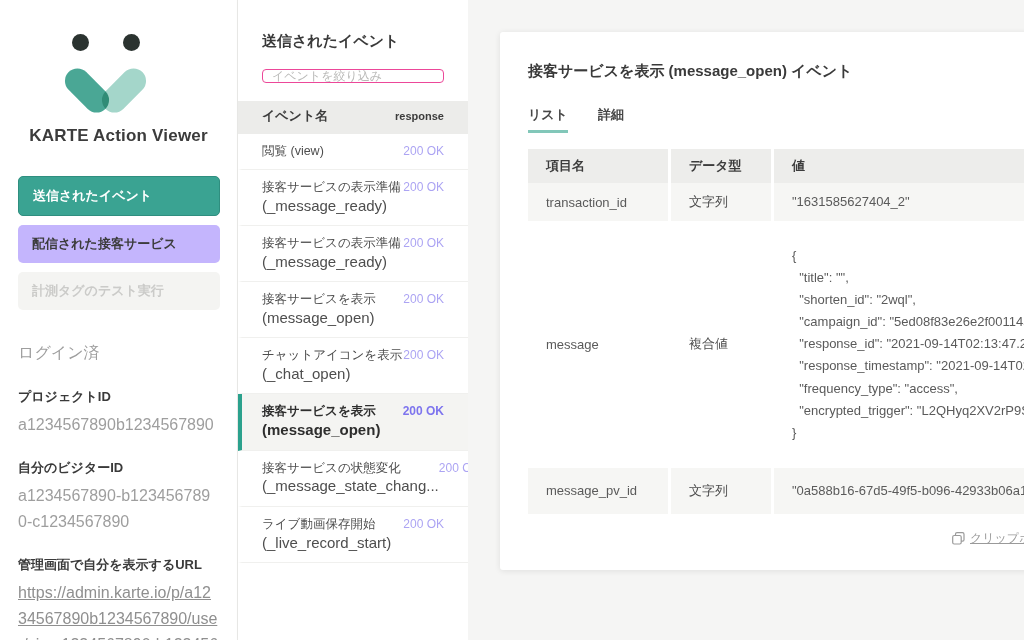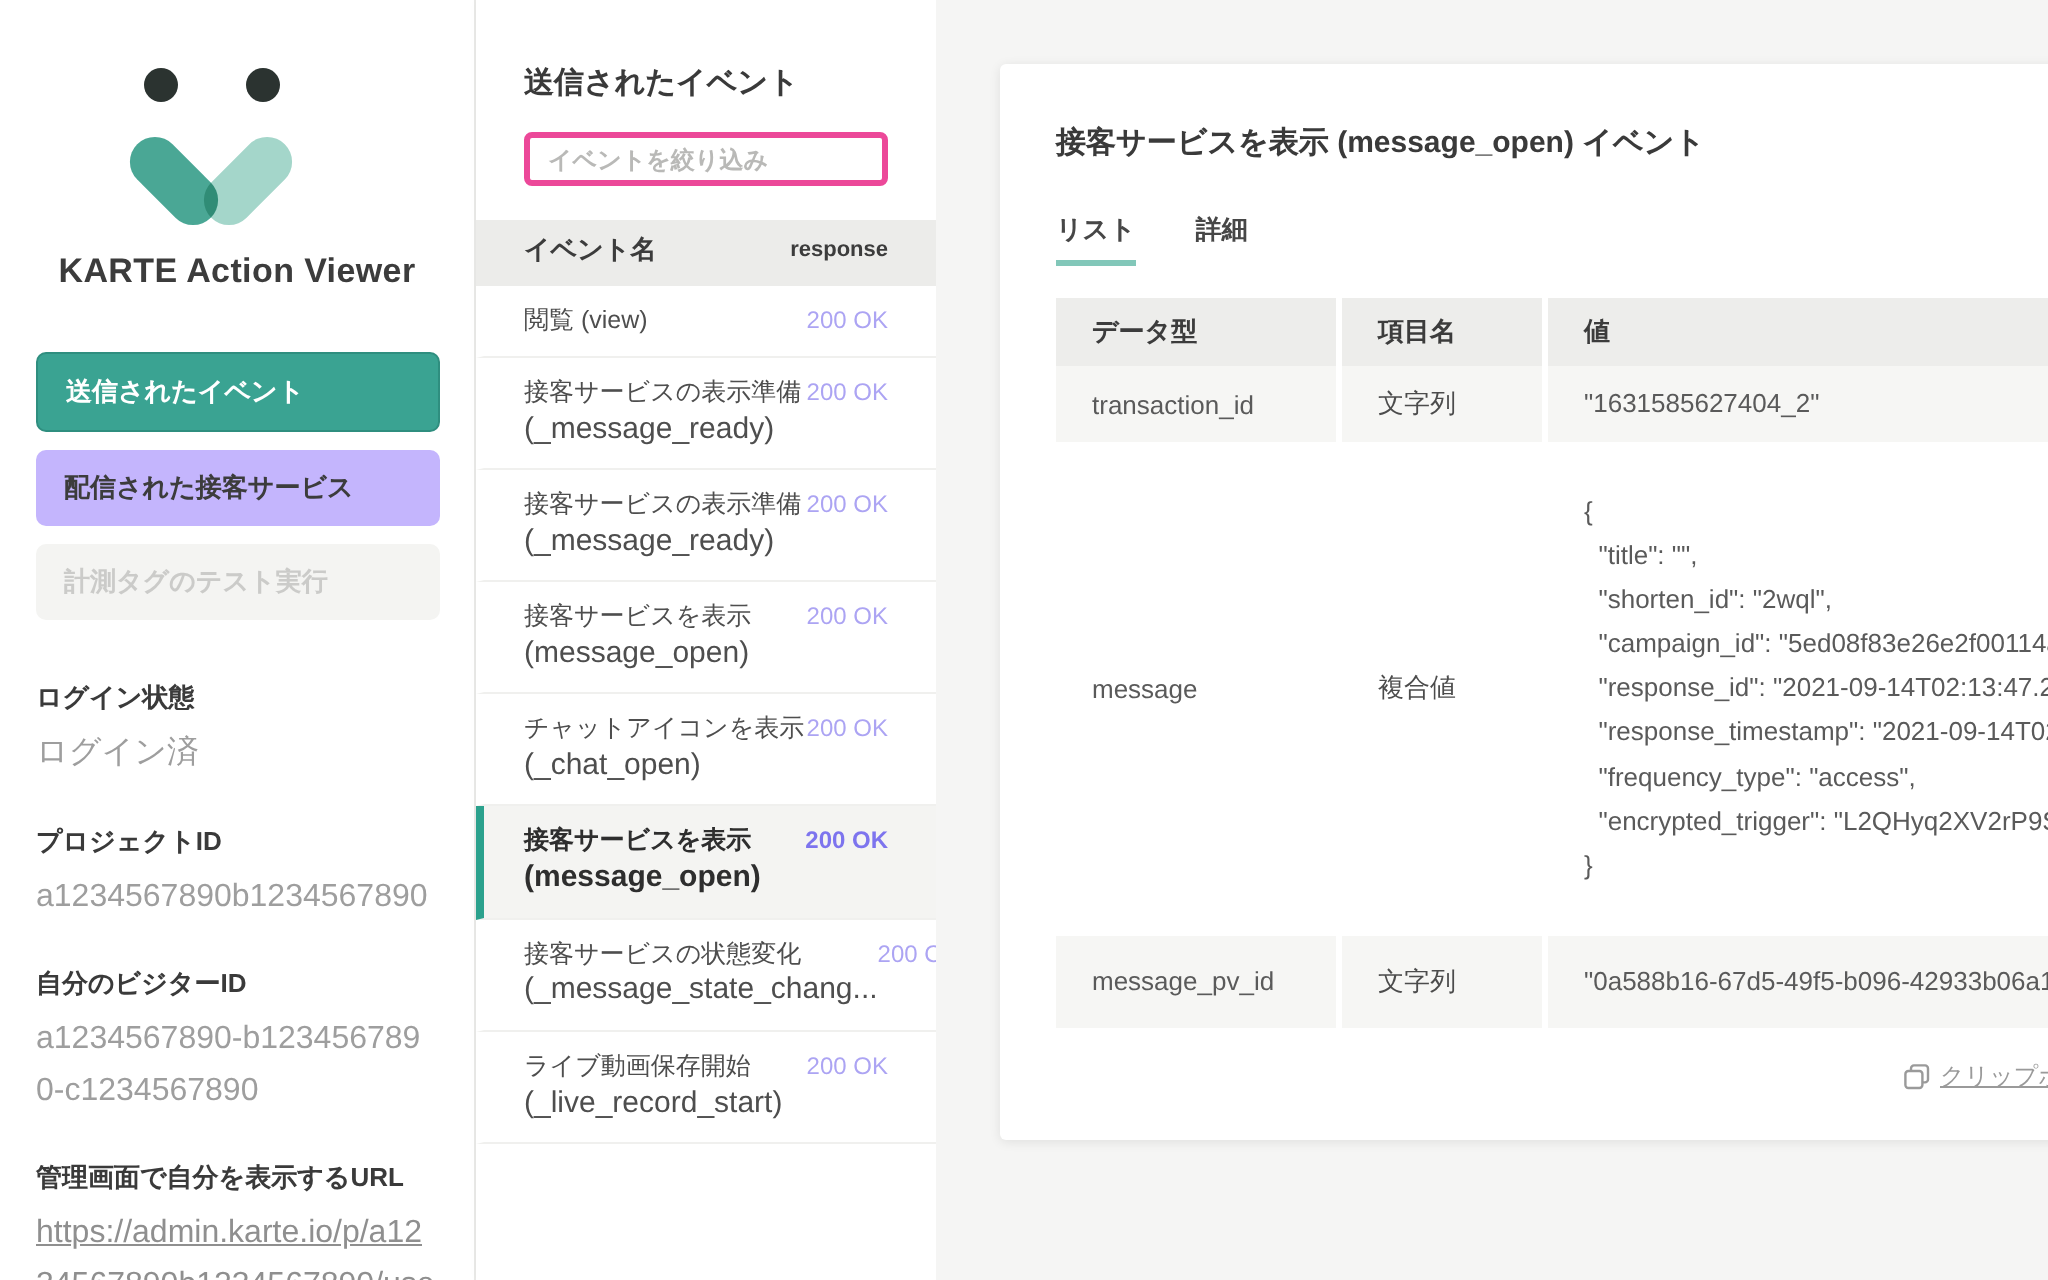--- a/index.html
+++ b/index.html
@@ -25,21 +25,21 @@
   .info { margin-top:30px; }
   .info + .info { margin-top:22px; }
   .info .lbl { font-size:13px; font-weight:bold; color:#3a3a3a; margin-bottom:6px; }
   .info .val { font-size:16px; color:#9e9e9e; line-height:1.6; word-break:break-all; }
   .info a.val { color:#8f8f8f; text-decoration:underline; display:block; }
 
   
   .events { width:230px; min-width:230px; background:#fff; box-shadow:2px 0 6px rgba(0,0,0,.05); padding-top:32px; }
   .events-title { font-size:15px; font-weight:bold; color:#3a3a3a; padding:0 24px; }
   .filter-wrap { padding:15px 24px 17px; }
-  .filter-input { width:100%; height:27px; border:3px solid #ec4899; border-radius:4px; padding:0 9px; font-family:inherit; font-size:12px; color:#555;font-weight:bold; }
+  .filter-input { width:100%; height:14px; border:1px solid #ec4899; border-radius:4px; padding:0 9px; font-family:inherit; font-size:12px; color:#555; }
   .filter-input::placeholder { color:#b9b9b7; }
   .list-header { background:#ececea; display:flex; justify-content:space-between; align-items:center; padding:6px 24px 9px 24px; }
   .list-header .h-name { font-size:13px; font-weight:bold; color:#3c3c3c; }
   .list-header .h-resp { font-size:11px; font-weight:bold; color:#3c3c3c; }
   .event-row { display:flex; justify-content:space-between; padding:9px 24px 9px 20px; border-left:4px solid transparent;
                border-bottom:1px solid #f0f0ee; cursor:pointer; }
   .event-row .nm { font-size:12.5px; color:#4e4e4e; line-height:1.35; }
   .event-row .cd { font-size:15px; color:#4e4e4e; line-height:1.35; }
   .event-row .cd:empty { display:none; }
   .event-row .st { font-size:12px; color:#aca4f3; padding-top:1px; white-space:nowrap; }
@@ -80,21 +80,20 @@
       <div class="petal l"></div>
       <div class="petal r"></div>
     </div>
     <div class="app-title">KARTE Action Viewer</div>
 
     <button class="nav-btn active">送信されたイベント</button>
     <button class="nav-btn normal">配信された接客サービス</button>
     <button class="nav-btn disabled">計測タグのテスト実行</button>
 
     <div class="info">
-      <div class="lbl">ログイン状態</div>
       <div class="val">ログイン済</div>
     </div>
     <div class="info">
       <div class="lbl">プロジェクトID</div>
       <div class="val">a1234567890b1234567890</div>
     </div>
     <div class="info">
       <div class="lbl">自分のビジターID</div>
       <div class="val">a1234567890-b1234567890-c1234567890</div>
     </div>
@@ -174,22 +173,22 @@
 
   <main class="main">
     <div class="card">
       <div class="detail-title">接客サービスを表示 (message_open) イベント</div>
       <div class="tabs">
         <div class="tab active">リスト</div>
         <div class="tab">詳細</div>
       </div>
 
       <div class="detail-table">
+        <div class="dcell dhead">項目名</div>
         <div class="dcell dhead">データ型</div>
-        <div class="dcell dhead">項目名</div>
         <div class="dcell dhead">値</div>
 
         <div class="dcell zebra row1 fname">transaction_id</div>
         <div class="dcell zebra row1 ftype">文字列</div>
         <div class="dcell zebra row1 fval">"1631585627404_2"</div>
 
         <div class="dcell fname">message</div>
         <div class="dcell ftype">複合値</div>
         <div class="dcell fval row2v">{
   "title": "",

